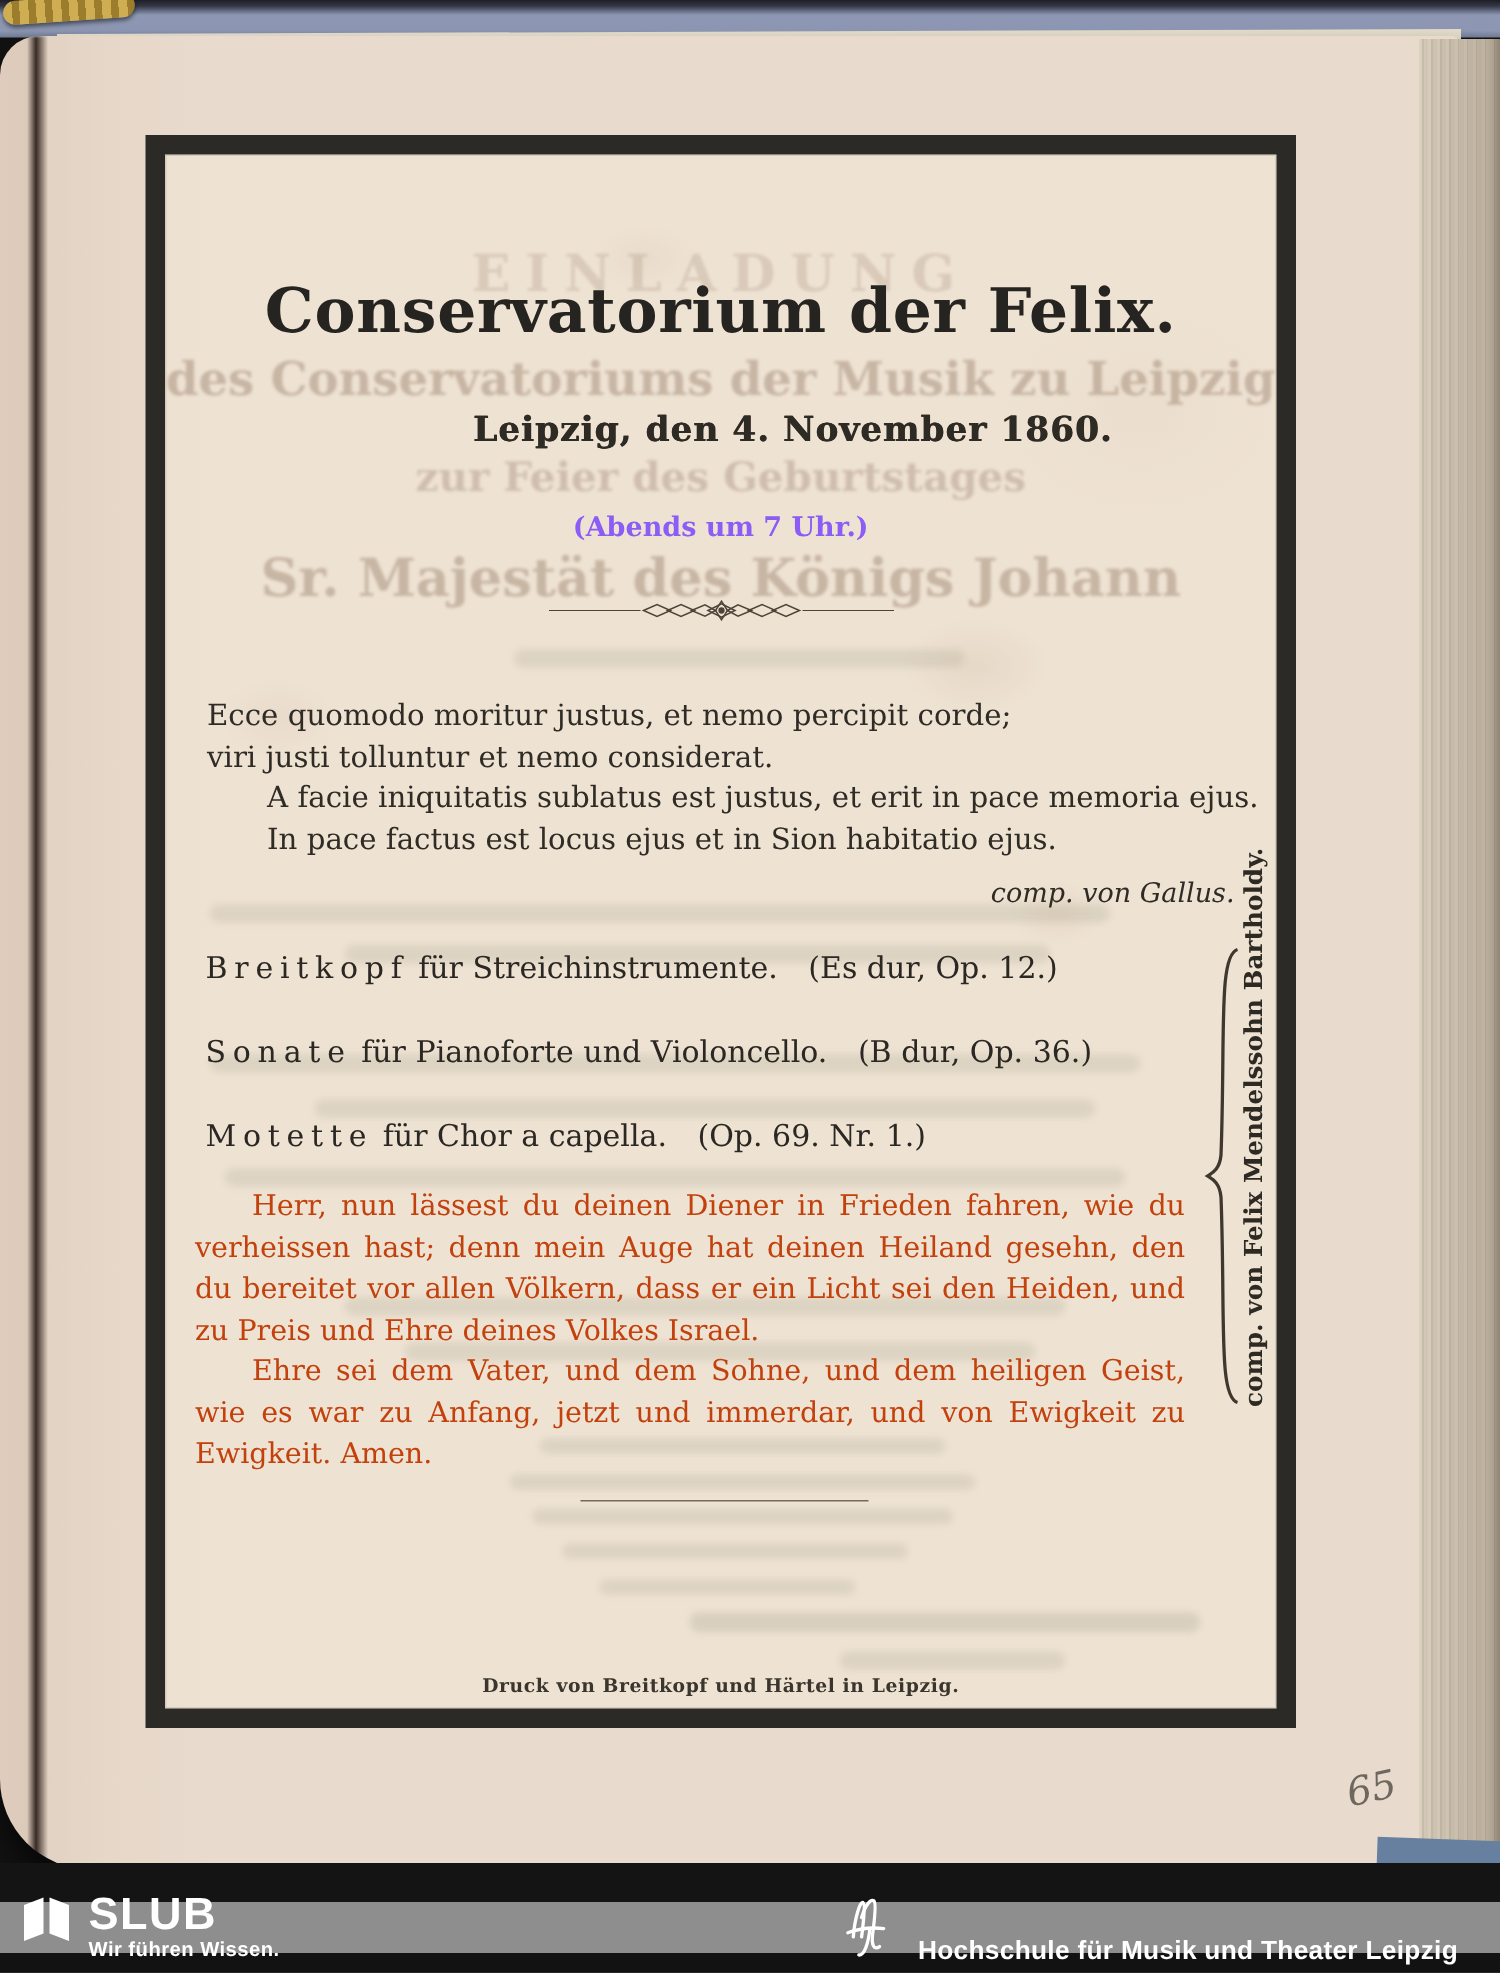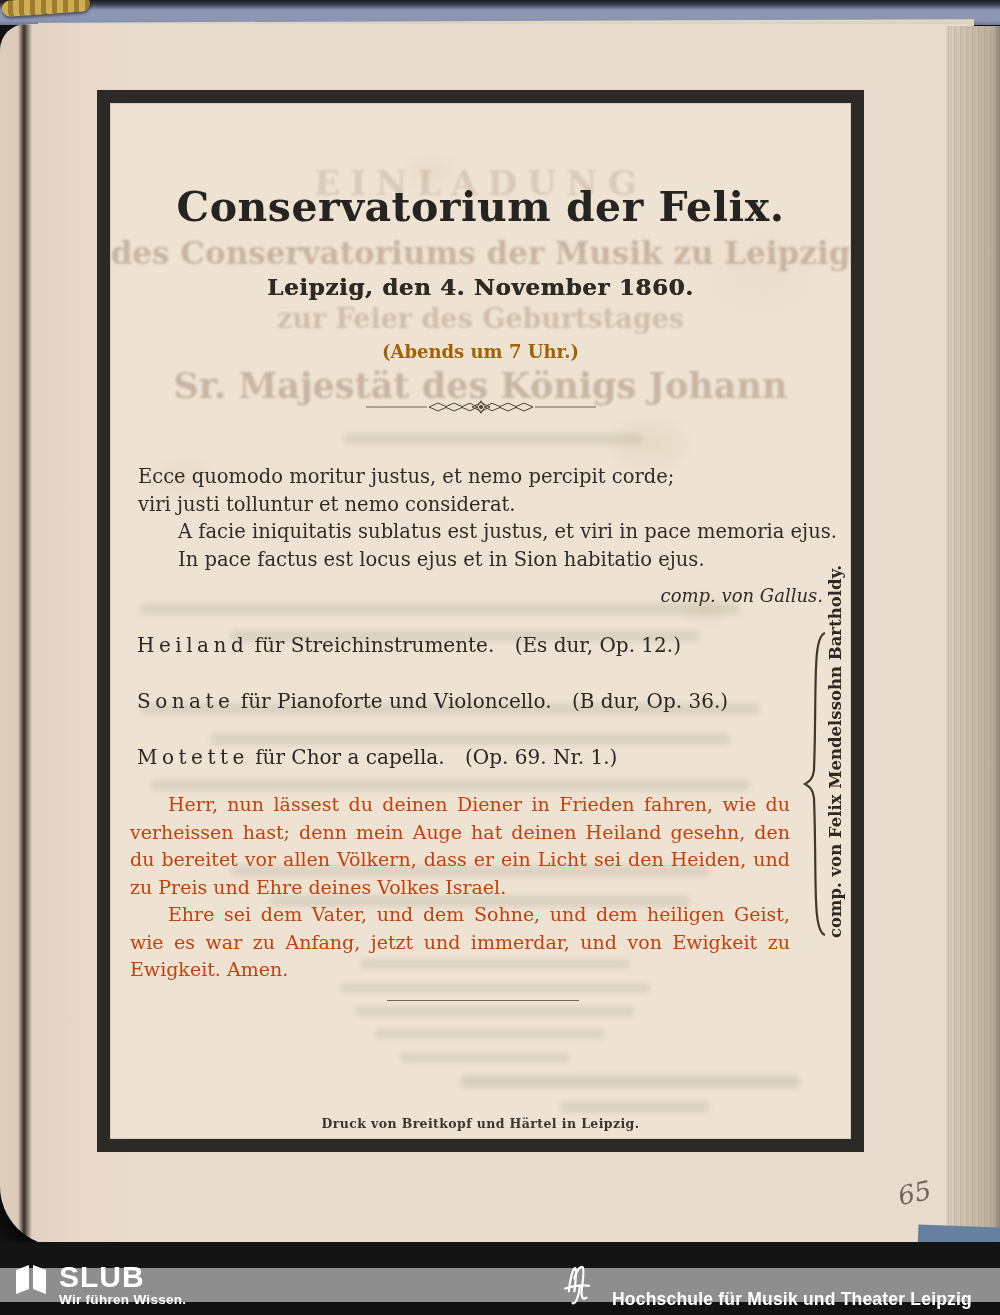--- a/index.html
+++ b/index.html
@@ -42,22 +42,22 @@
 
   .centered { position:absolute; left:0; width:100%; text-align:center; }
 
   
   .ghost { color:rgba(158,134,112,.48); filter:blur(1.2px); font-weight:bold; white-space:nowrap; z-index:1; }
   .ghost-strip { position:absolute; height:12px; border-radius:6px;
     background:rgba(128,134,108,.16); filter:blur(2.5px); z-index:1; }
 
   .doc-title { top:80px; font-size:41px; font-weight:bold; color:#262420; letter-spacing:.5px; z-index:2; }
   .dateline { top:170px; font-size:23px; font-weight:bold; color:#2e2a24;
-    letter-spacing:.6px; text-shadow:.4px 0 #2e2a24; z-index:2; }
-  .abends { top:238px; font-size:18px; font-weight:bold; color:#a16207; z-index:2; }
+    letter-spacing:.6px; text-shadow:.4px 0 #2e2a24; z-index:2;margin-left:48px; }
+  .abends { top:238px; font-size:18px; font-weight:bold; color:#8b5cf6; z-index:2; }
   .divider { top:296px; z-index:2; }
 
   .latin { position:absolute; left:28px; top:360px; font-size:19.5px; line-height:27.5px; color:#2f2b25; z-index:2; }
   .latin .i1 { } .latin .i2 { margin-left:40px; }
   .gallus { position:absolute; right:28px; top:482px; font-size:18px; font-style:italic; font-weight:normal; color:#2f2b25; z-index:2; }
 
   .prog-item { position:absolute; left:27px; font-size:20px; color:#2b2722; white-space:nowrap; z-index:2; }
   .prog-item .gesperrt { letter-spacing:4.5px; }
   .prog-item .detail { margin-left:14px; }
   .p1 { top:530px; } .p2 { top:586px; } .p3 { top:642px; }
@@ -141,27 +141,27 @@
             <path d="M106,7 L115,2.6 L124,7 L115,11.4 Z"></path>
             <path d="M111,7 L115,0.8 L119,7 L115,13.2 Z"></path>
             <circle cx="115" cy="7" r="1.6" fill="#4d4337"></circle>
           </g>
         </svg>
       </div>
 
       <div class="latin">
         <div>Ecce quomodo moritur justus, et nemo percipit corde;</div>
         <div class="i1">viri justi tolluntur et nemo considerat.</div>
-        <div class="i2">A facie iniquitatis sublatus est justus, et viri in pace memoria ejus.</div>
+        <div class="i2">A facie iniquitatis sublatus est justus, et erit in pace memoria ejus.</div>
         <div class="i2">In pace factus est locus ejus et in Sion habitatio ejus.</div>
       </div>
       <div class="gallus">comp. von Gallus.</div>
 
       <div class="prog-item p1">
-        <span class="gesperrt">Heiland</span>
+        <span class="gesperrt">Breitkopf</span>
         <span>für Streichinstrumente.</span>
         <span class="detail">(Es dur, Op. 12.)</span>
       </div>
       <div class="prog-item p2">
         <span class="gesperrt">Sonate</span>
         <span>für Pianoforte und Violoncello.</span>
         <span class="detail">(B dur, Op. 36.)</span>
       </div>
       <div class="prog-item p3">
         <span class="gesperrt">Motette</span>

